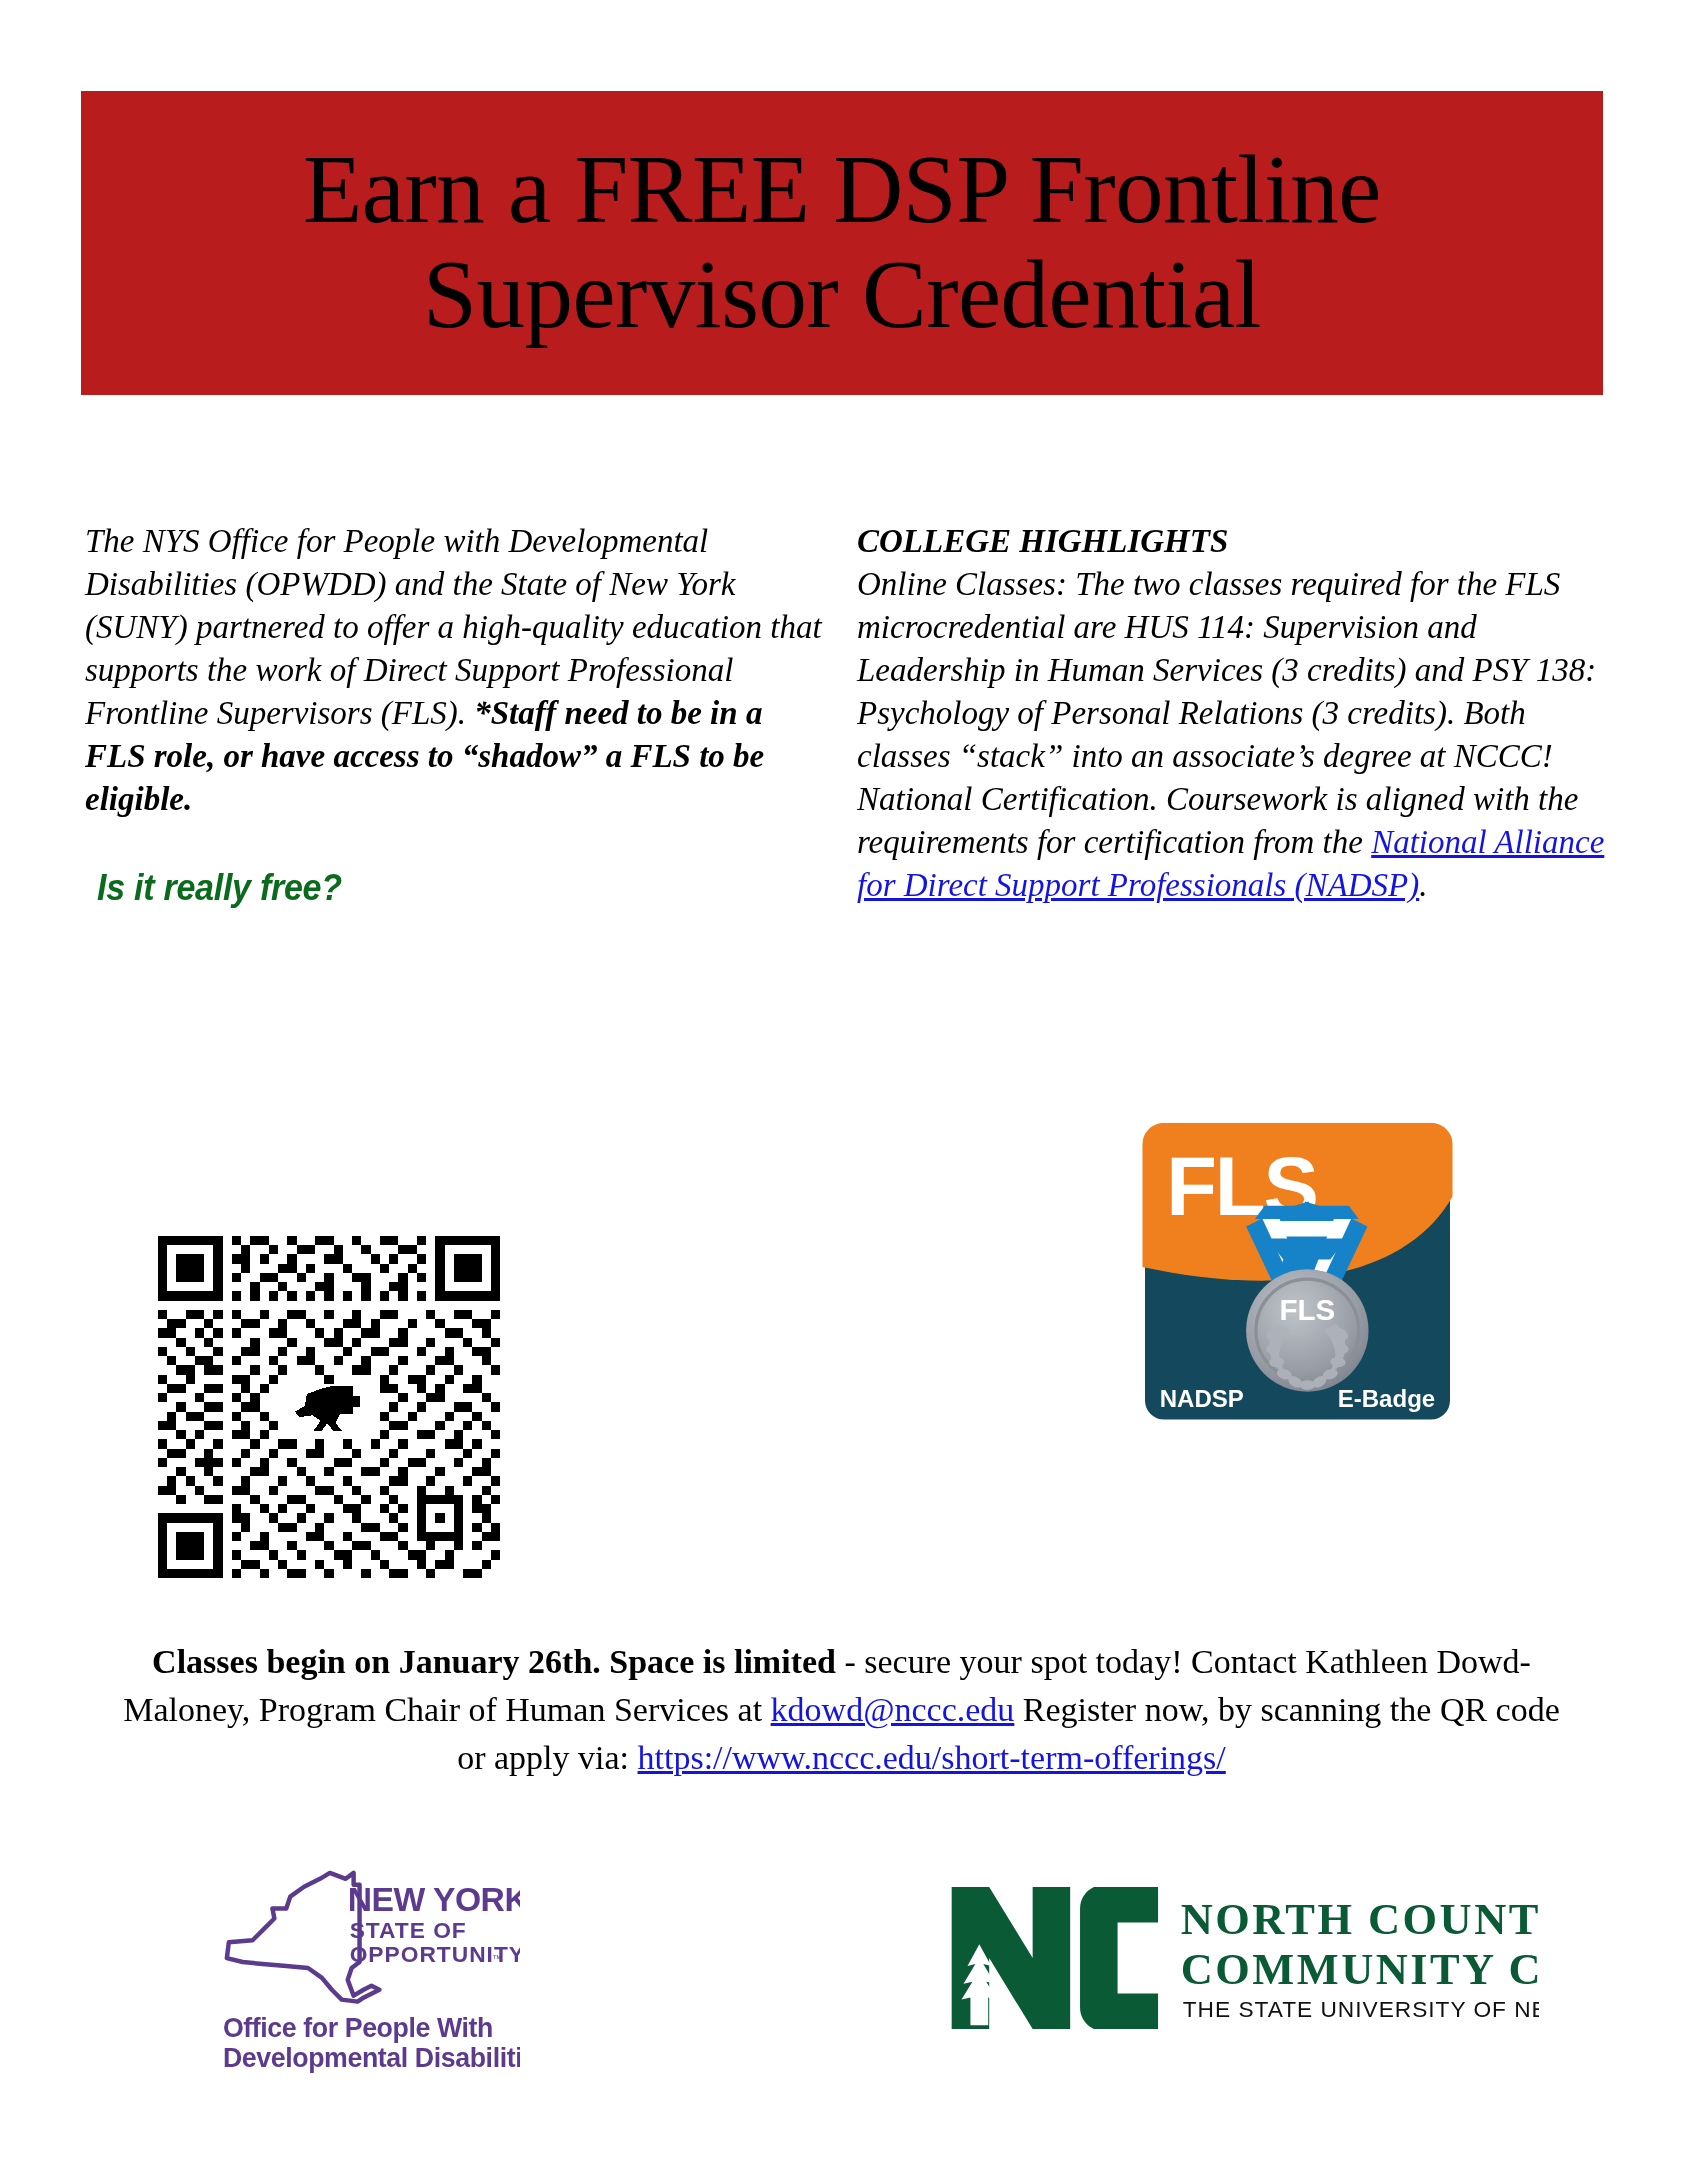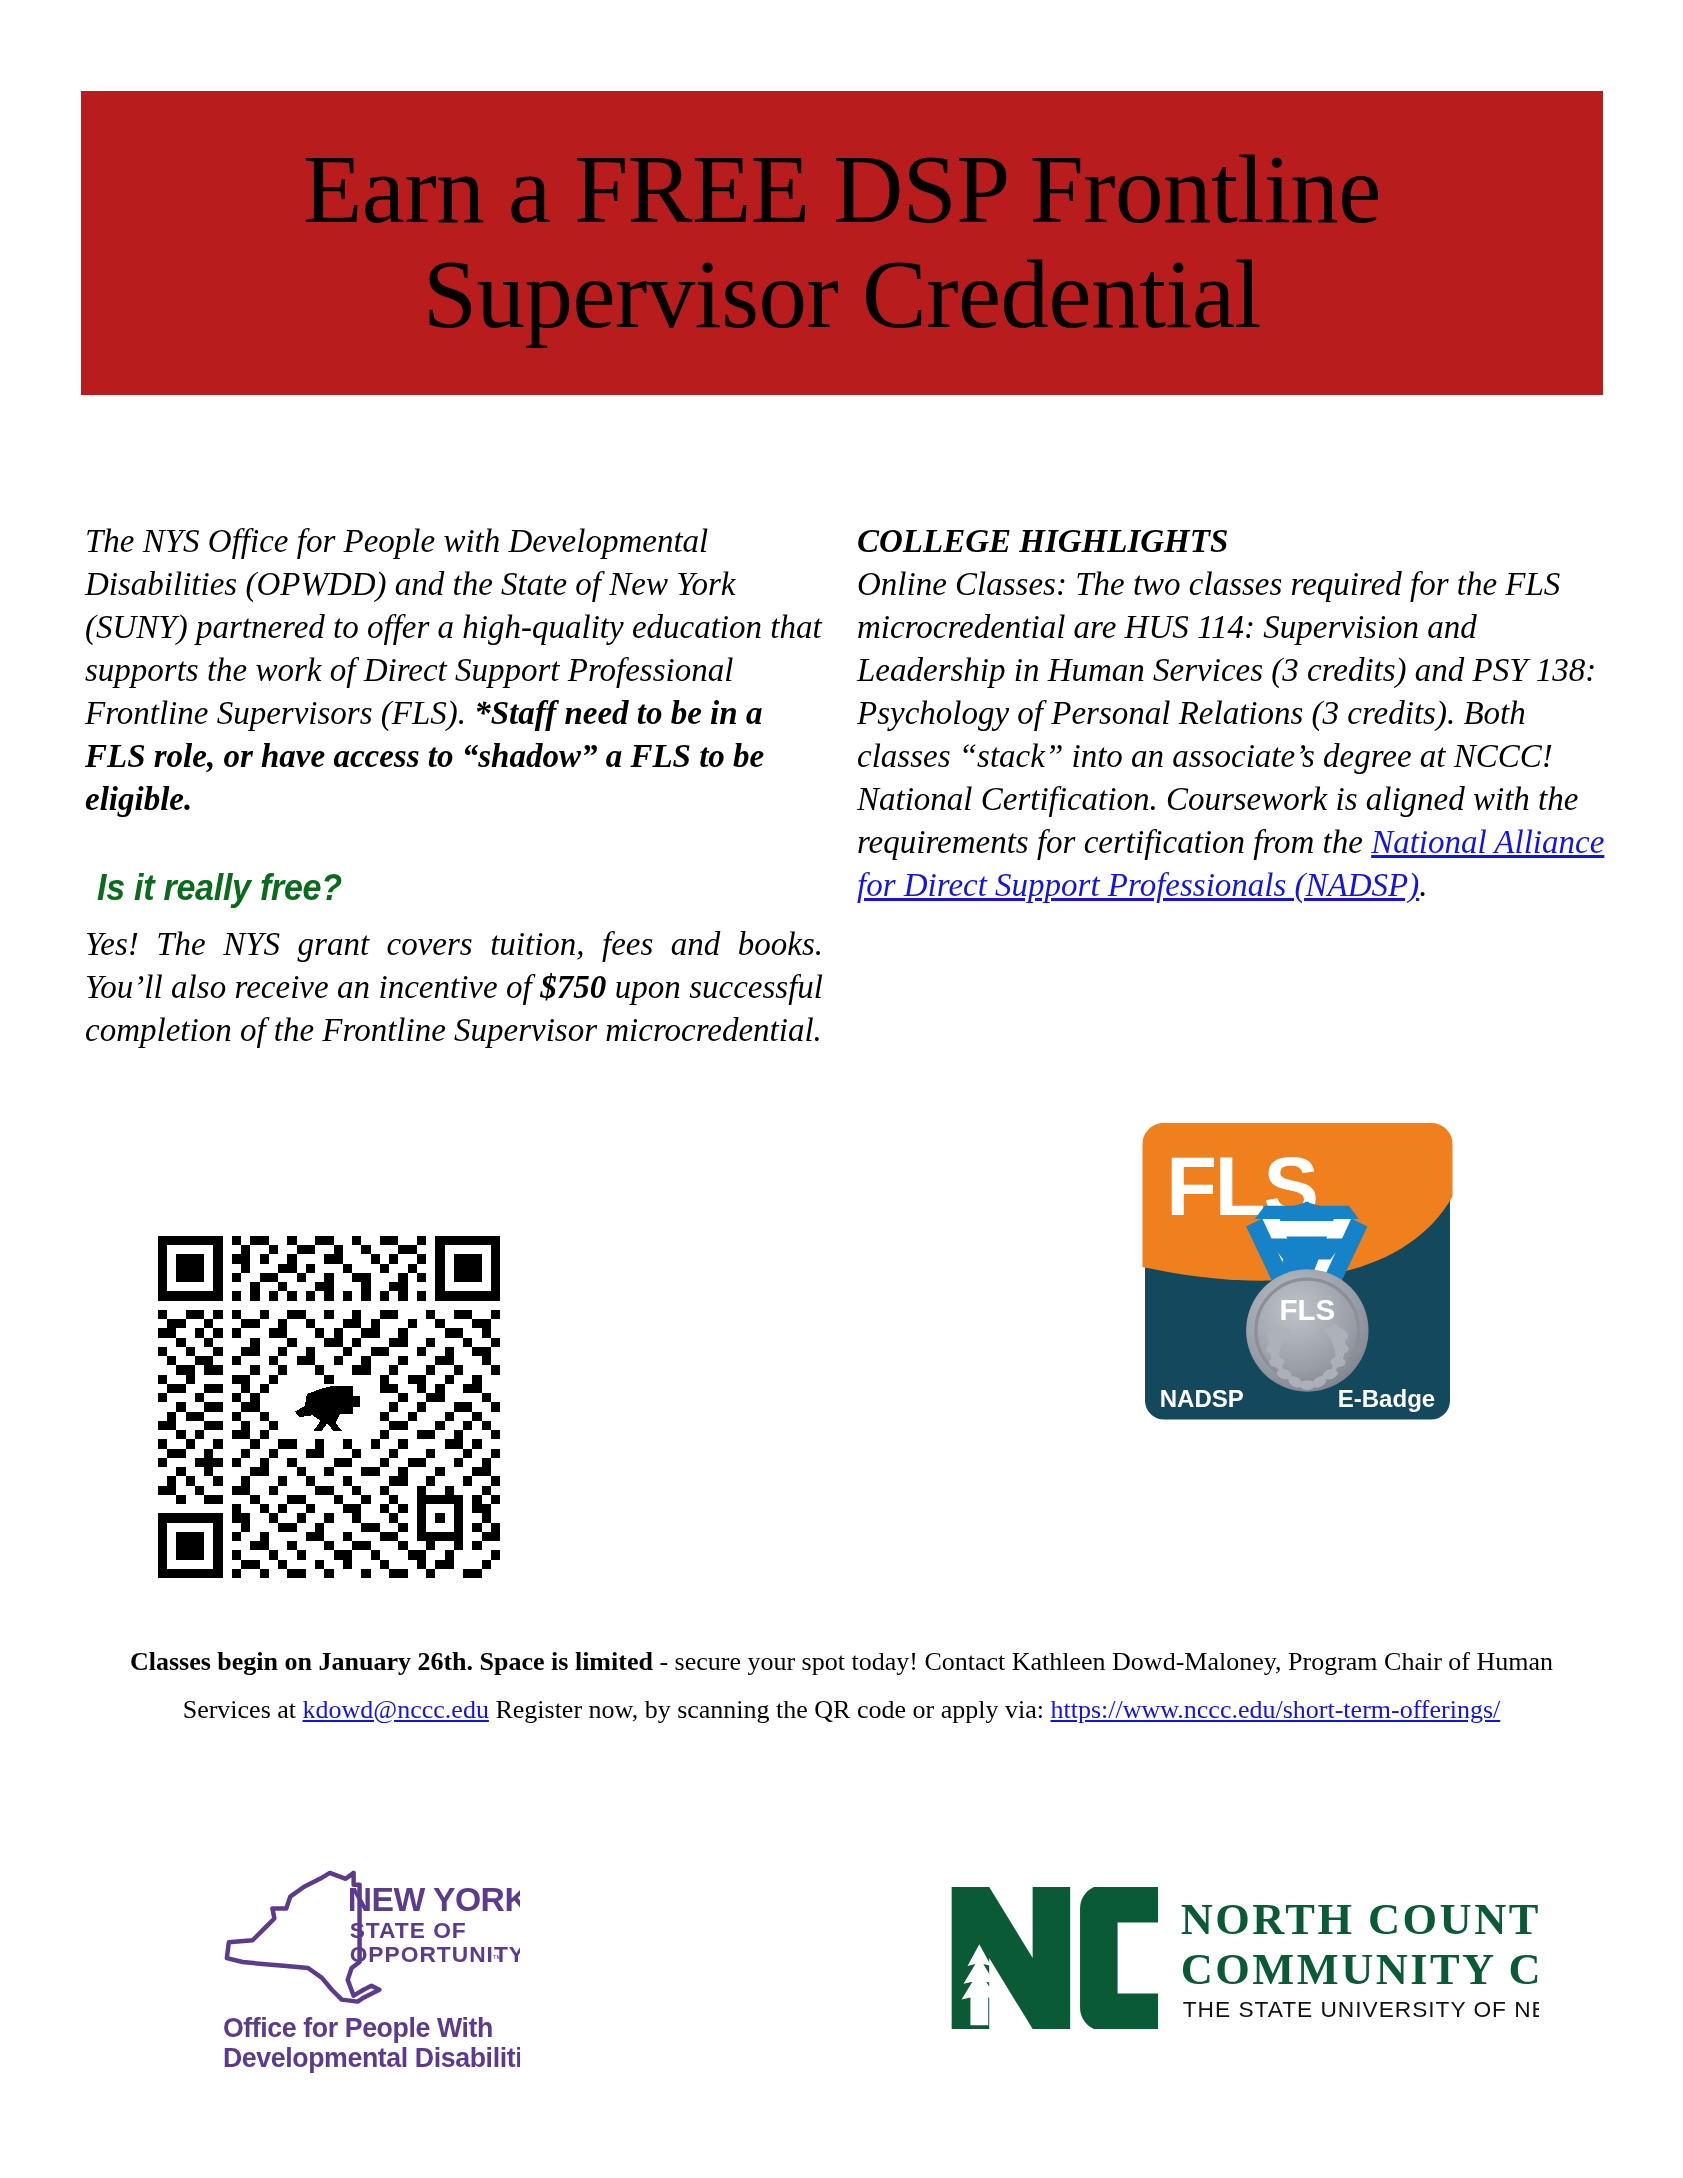--- a/index.html
+++ b/index.html
@@ -115,21 +115,21 @@
   }
 
   
   .callout {
     position: absolute;
     left: 109px;
     top: 1638px;
     width: 1465px;
     text-align: center;
     font-family: "Liberation Serif", serif;
-    font-size: 26px;
+    font-size: 34px;
     line-height: 48px;
   }
   .callout .bold { font-weight: bold; }
 
   
   .footer {
     position: absolute;
     left: 0;
     top: 1841px;
     width: 1683px;
@@ -165,21 +165,20 @@
   <div class="banner-line">Supervisor Credential</div>
 </div>
 
 <div class="columns">
 
   <div class="col-left">
     <p class="body-para"><span>The NYS Office for People with Developmental Disabilities (OPWDD) and the State of New York (SUNY) partnered to offer a high-quality education that supports the work of Direct Support Professional Frontline Supervisors (FLS). </span><b class="inline-b">*Staff need to be in a FLS role, or have access to “shadow” a FLS to be eligible.</b></p>
 
     <div class="green-head">Is it really free?</div>
 
-    <p class="body-para justify"><span>Yes! The NYS grant covers tuition, fees and books. You’ll also receive an incentive of </span><b class="inline-b">$750</b><span> upon successful completion of the Frontline Supervisor microcredential.</span></p>
   </div>
 
   <div class="col-right">
     <p class="hl-title">COLLEGE HIGHLIGHTS</p>
     <p class="body-para"><span>Online Classes: The two classes required for the FLS microcredential are HUS 114: Supervision and Leadership in Human Services (3 credits) and PSY 138: Psychology of Personal Relations (3 credits). Both classes “stack” into an associate’s degree at NCCC! National Certification. Coursework is aligned with the requirements for certification from the </span><a class="link" href="#">National Alliance for Direct Support Professionals (NADSP)</a><span>.</span></p>
   </div>
 </div>
 
 <div class="qr-wrap">
   <svg viewBox="0 0 37 37" width="342" height="342" shape-rendering="crispEdges">

